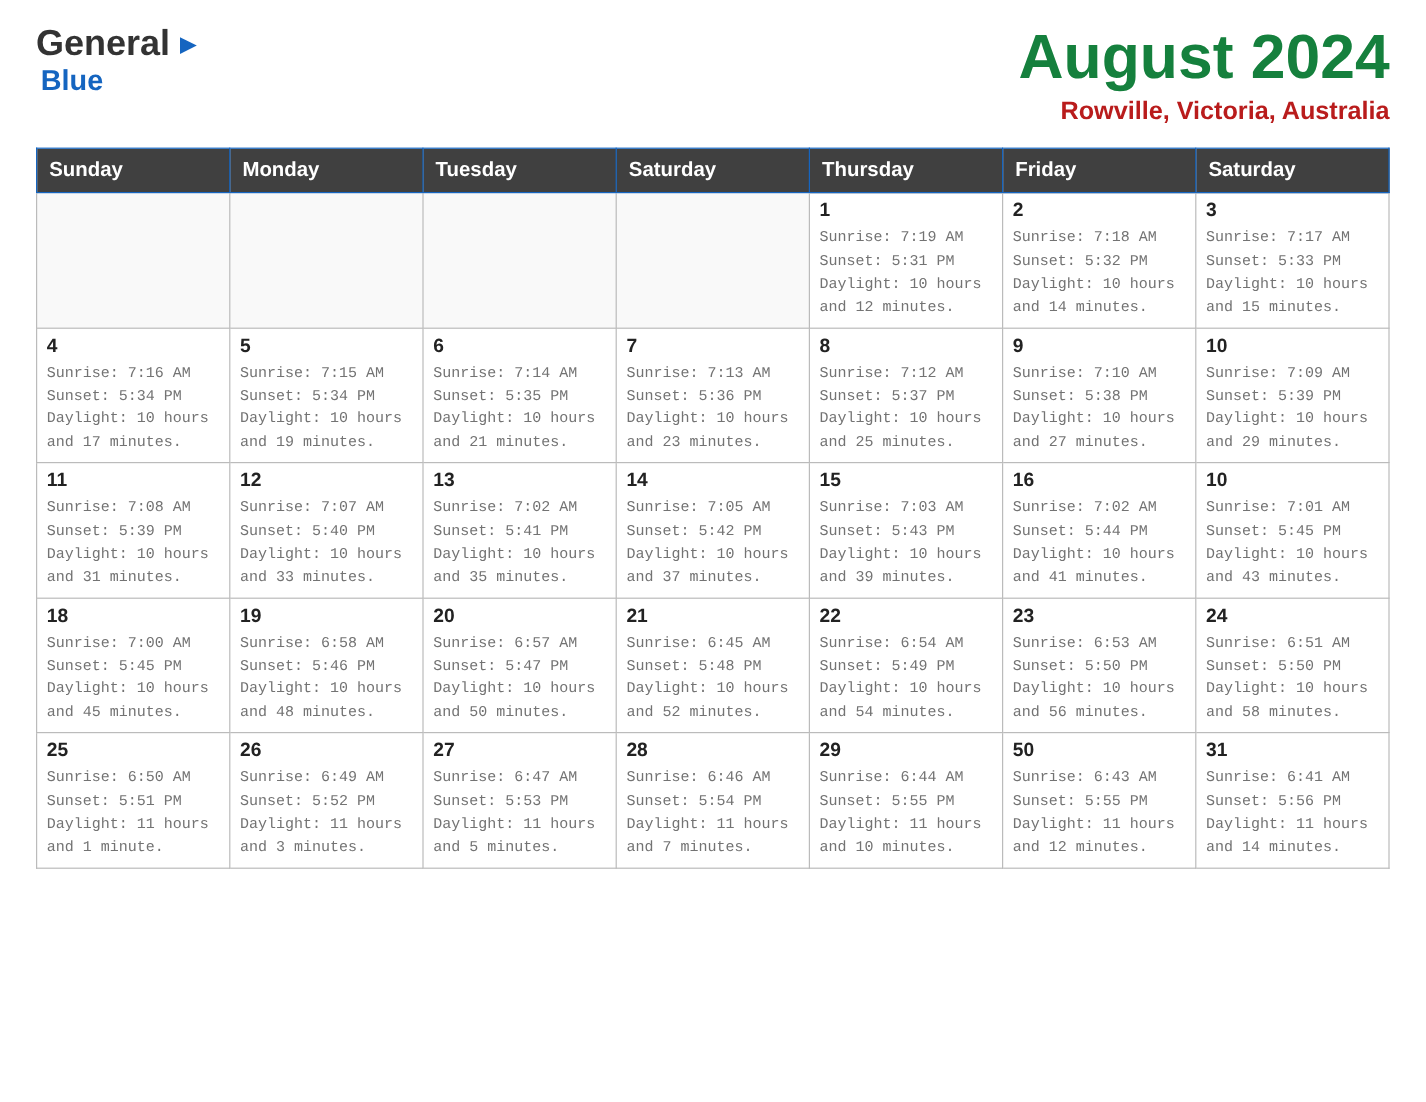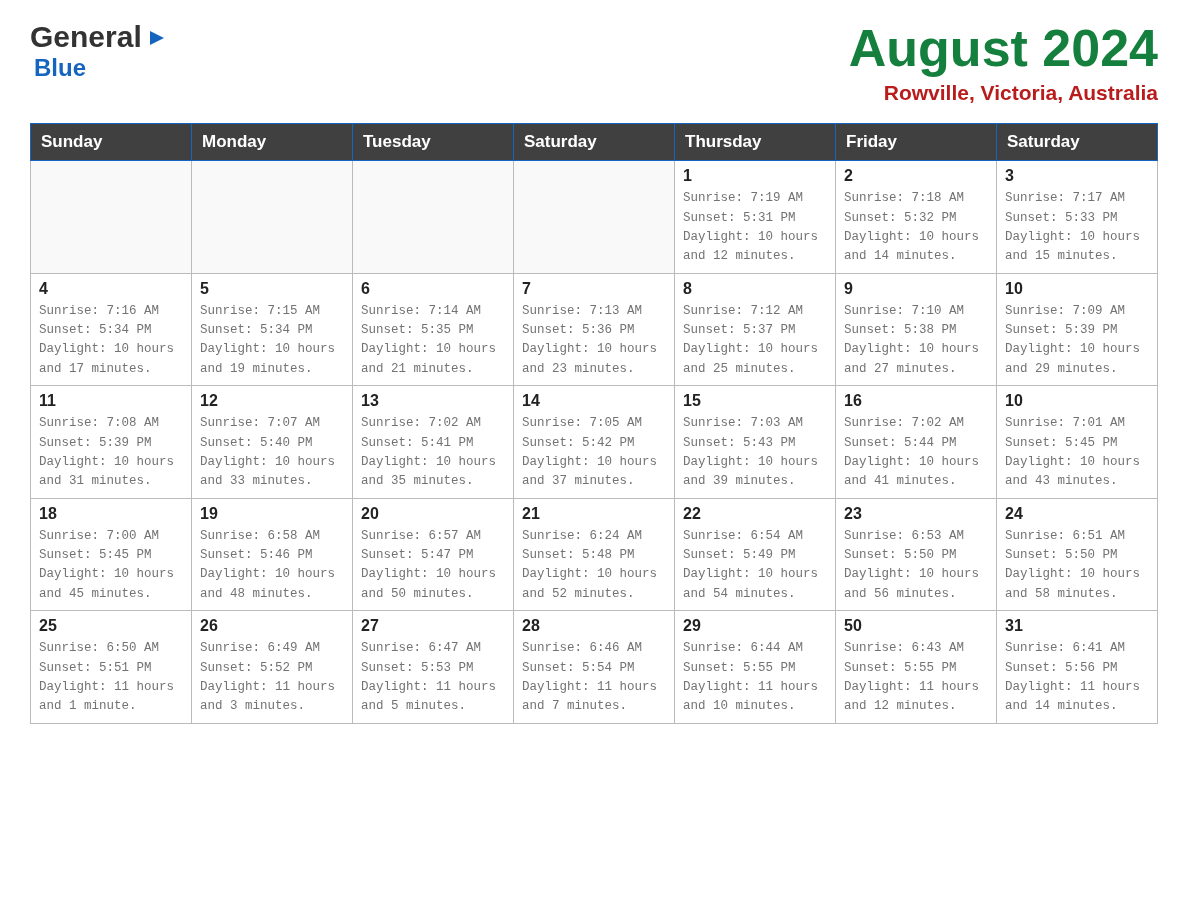--- a/index.html
+++ b/index.html
@@ -269,21 +269,21 @@
         </td>
         <td>
           <span class="day-number">20</span>
           <div class="day-info">Sunrise: 6:57 AM
 Sunset: 5:47 PM
 Daylight: 10 hours
 and 50 minutes.</div>
         </td>
         <td>
           <span class="day-number">21</span>
-          <div class="day-info">Sunrise: 6:24 AM
+          <div class="day-info">Sunrise: 6:45 AM
 Sunset: 5:48 PM
 Daylight: 10 hours
 and 52 minutes.</div>
         </td>
         <td>
           <span class="day-number">22</span>
           <div class="day-info">Sunrise: 6:54 AM
 Sunset: 5:49 PM
 Daylight: 10 hours
 and 54 minutes.</div>

